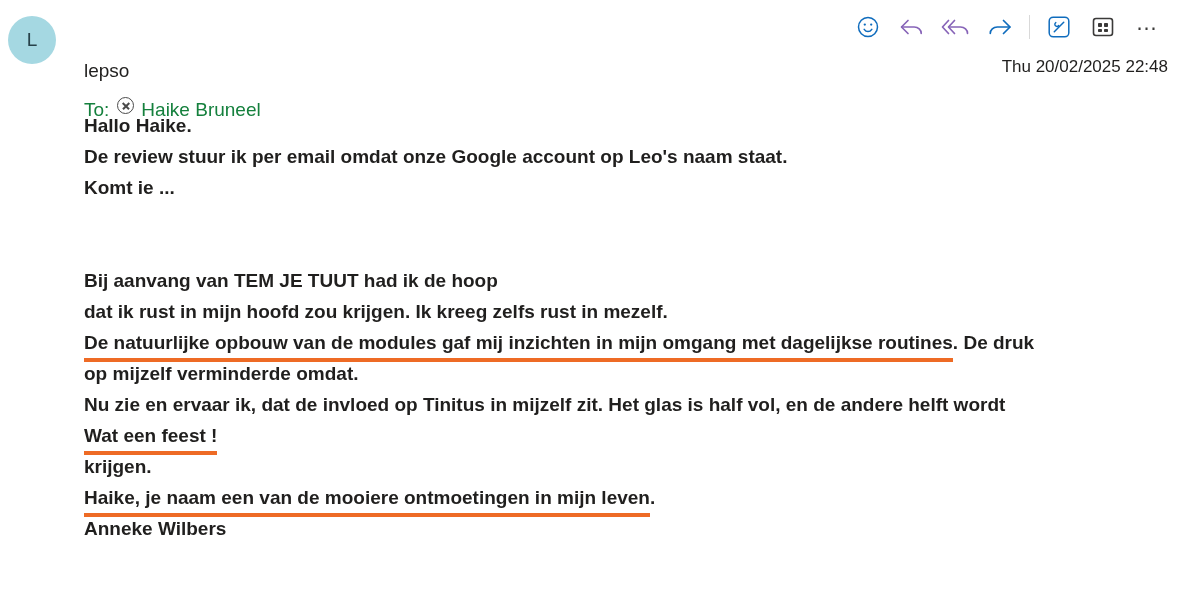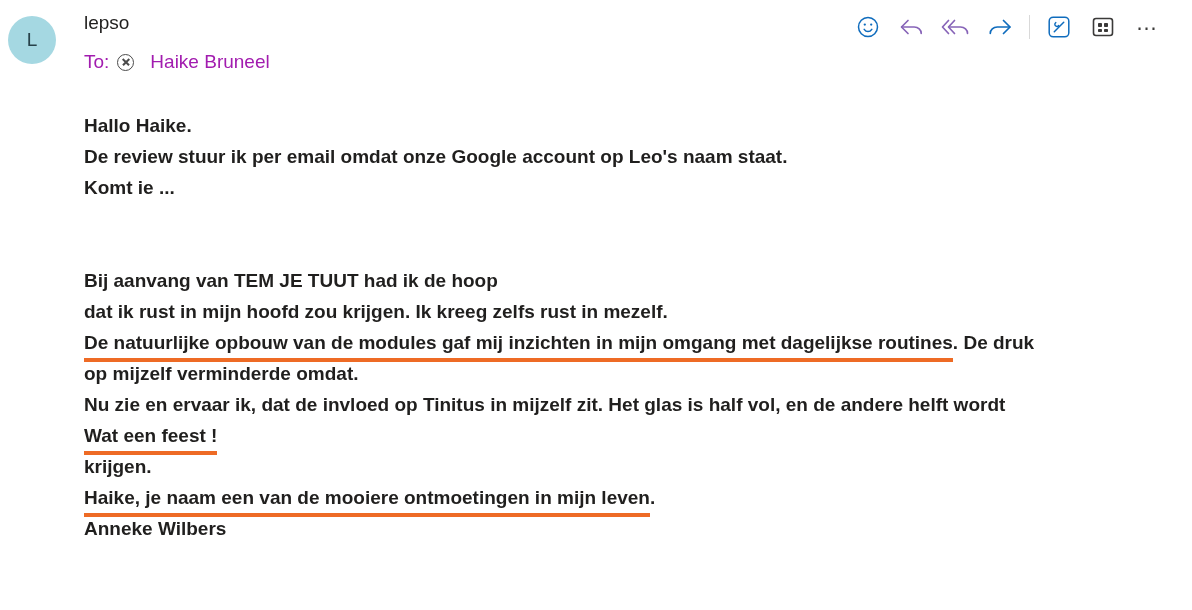--- a/index.html
+++ b/index.html
@@ -44,37 +44,38 @@
     user-select: none;
   }
   .header-text {
     margin-left: 60px;
   }
   .sender-name {
     font-size: 19px;
     line-height: 26px;
     color: #201f1e;
     padding-top: 2px;
+    margin-top: 48px;
   }
   .recipient-line {
     font-size: 19px;
     line-height: 26px;
-    color: #a21caf;
+    color: #15803d;
     margin-top: 13px;
     display: flex;
     align-items: center;
     gap: 0px;
   }
   .recipient-to {
     margin-right: 8px;
   }
   .recipient-chip {
     display: inline-flex;
-    align-items: center;
-    gap: 16px;
+    align-items: flex-start;
+    gap: 7px;
   }
   .presence-icon {
     display: inline-block;
     width: 17px;
     height: 17px;
     border-radius: 50%;
     border: 1.6px solid #4b4b4b;
     position: relative;
     box-sizing: border-box;
   }
@@ -228,20 +229,21 @@
           <rect x="15" y="16" width="4" height="3" rx="0.8" fill="#3b3a39"></rect>
         </svg>
       </button>
 
       <button class="icon-btn">
         <span class="dots">…</span>
       </button>
 
     </div>
 
+    <div class="timestamp">Thu 20/02/2025 22:48</div>
   </div>
 
   <div class="mail-body">
     <p class="para">Hallo Haike.</p>
     <p class="para">De review stuur ik per email omdat onze Google account op Leo's naam staat.</p>
     <p class="para">Komt ie ...</p>
 
     <div class="gap-block"></div>
 
     <p class="para"><span>Bij aanvang van TEM JE TUUT had ik de hoop</span></p>

